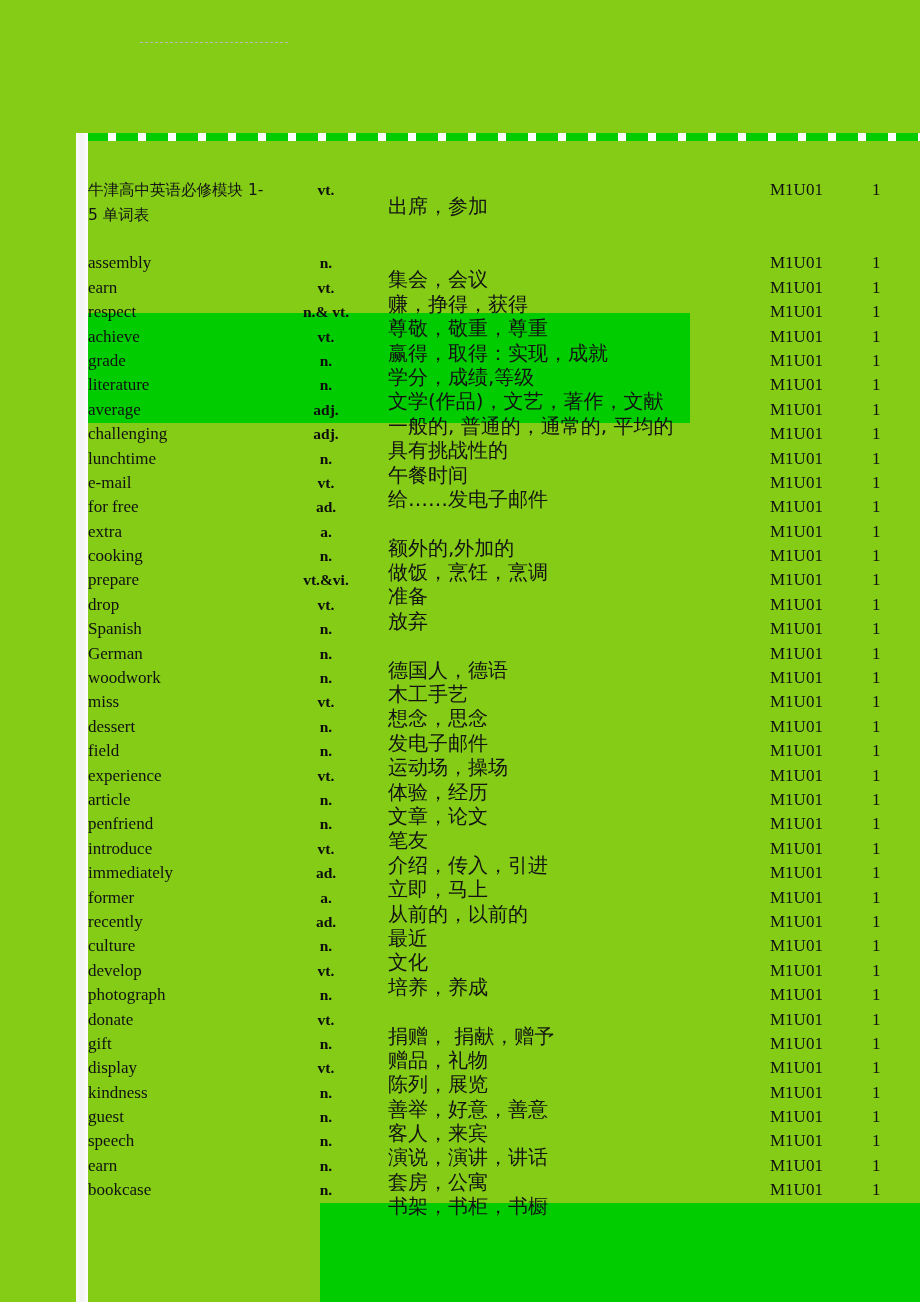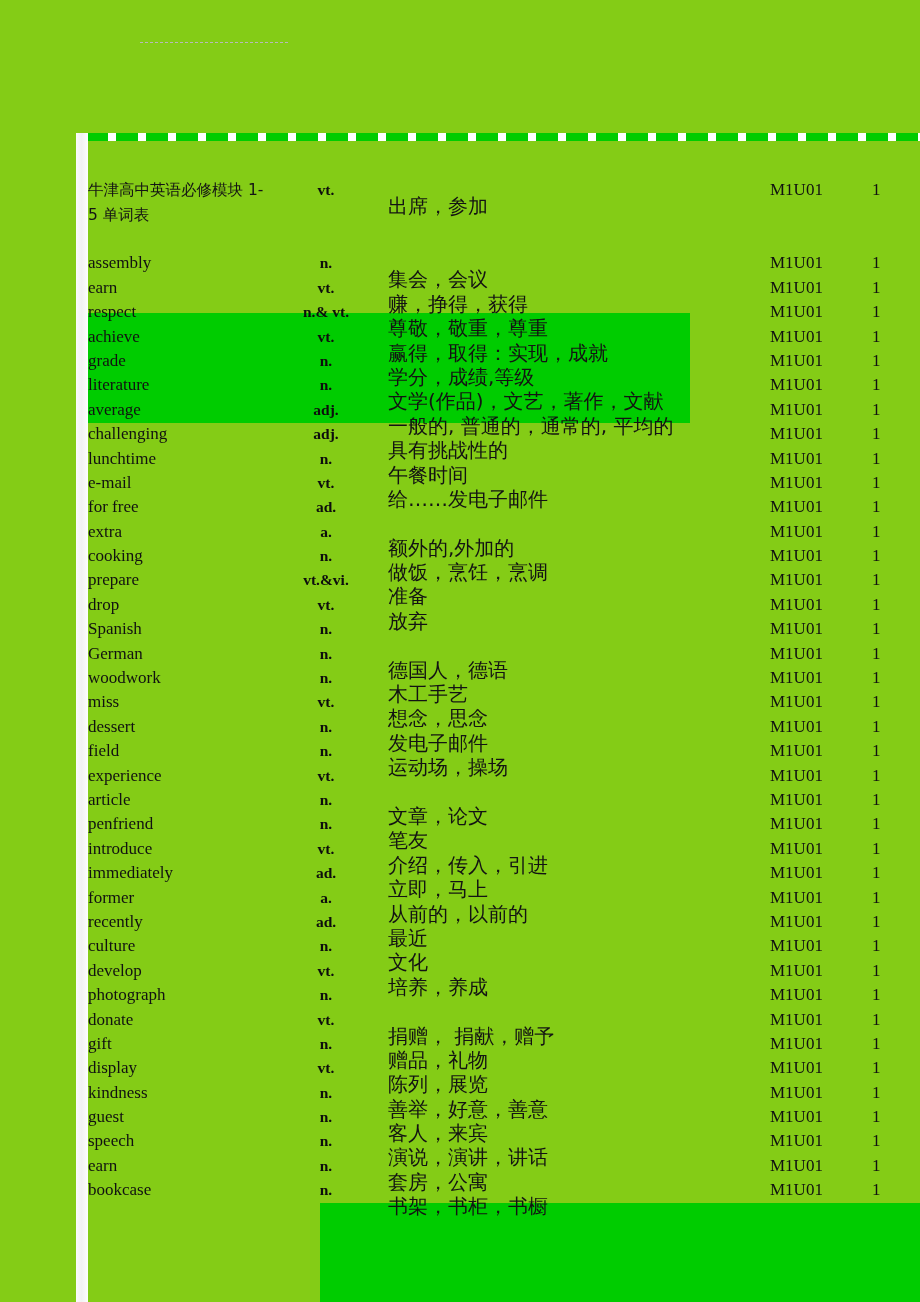--- a/index.html
+++ b/index.html
@@ -322,20 +322,21 @@
       <div class="row">
         <div class="col-word">field</div>
         <div class="col-pos">n.</div>
         <div class="col-meaning">运动场，操场</div>
         <div class="col-unit">M1U01</div>
         <div class="col-count">1</div>
       </div>
       <div class="row">
         <div class="col-word">experience</div>
         <div class="col-pos">vt.</div>
+        <div class="col-meaning">体验，经历</div>
         <div class="col-unit">M1U01</div>
         <div class="col-count">1</div>
       </div>
       <div class="row">
         <div class="col-word">article</div>
         <div class="col-pos">n.</div>
         <div class="col-meaning">文章，论文</div>
         <div class="col-unit">M1U01</div>
         <div class="col-count">1</div>
       </div>

